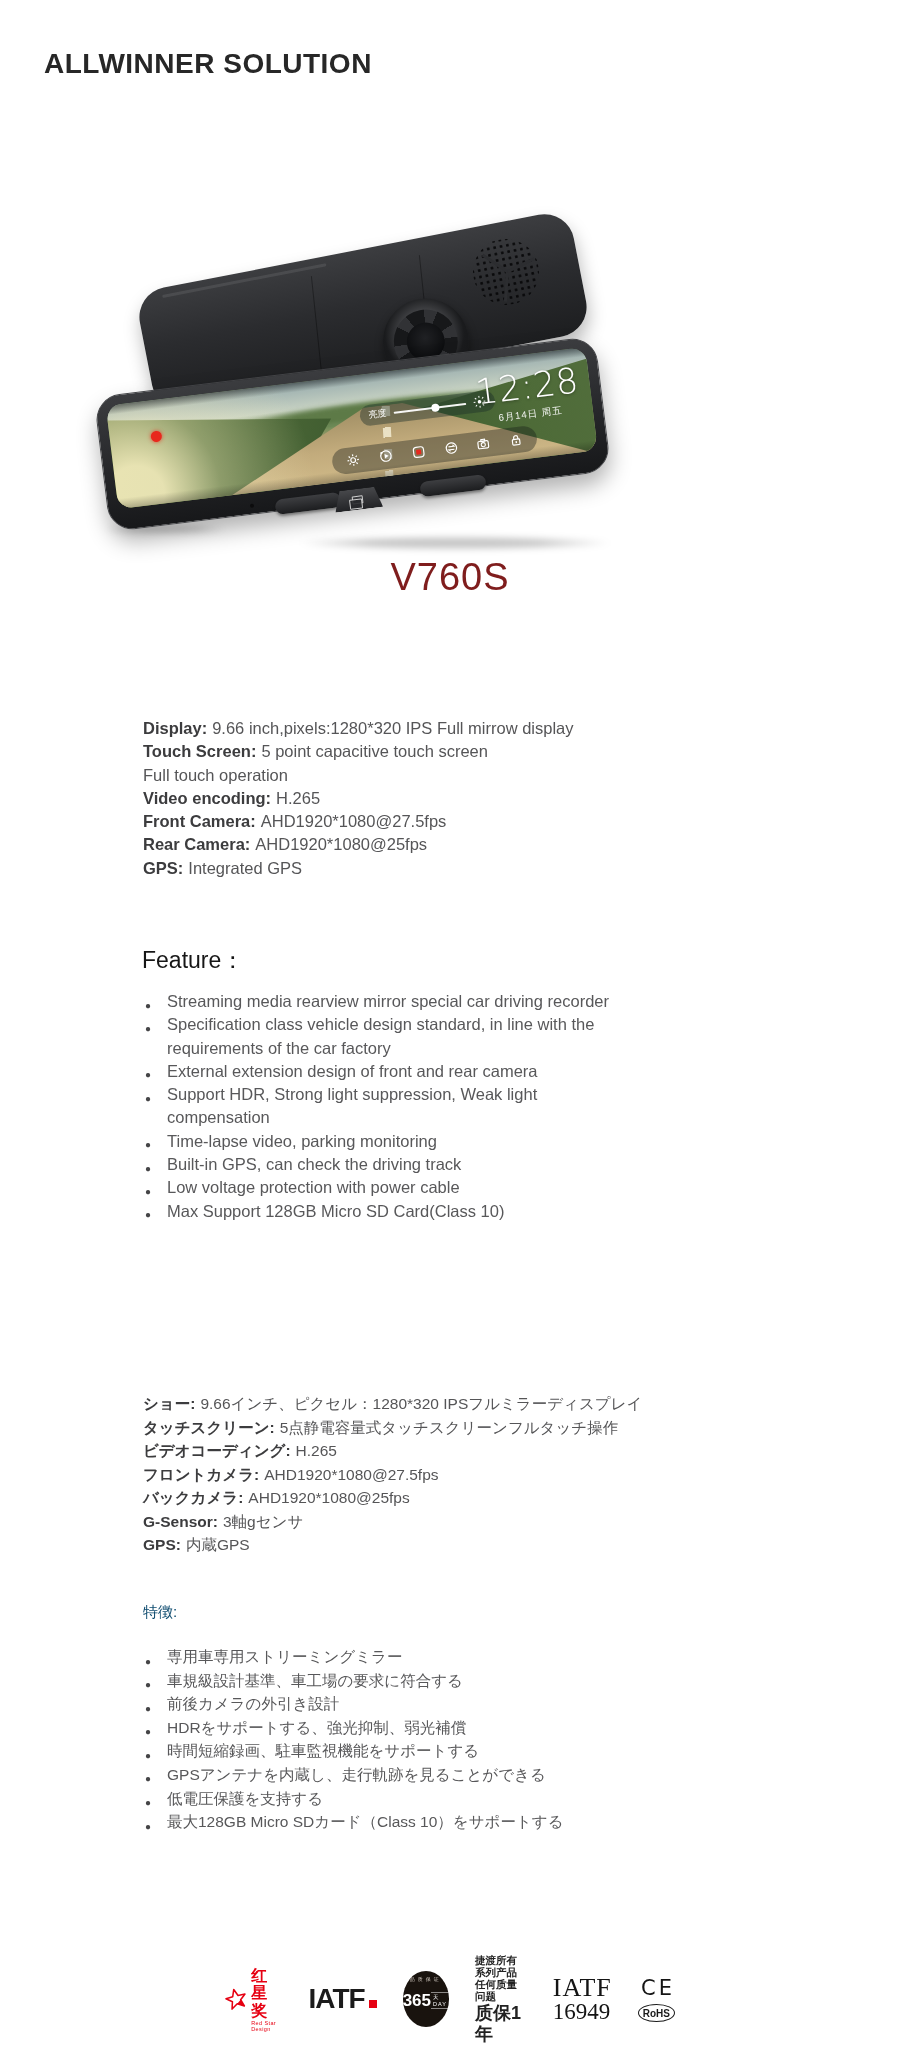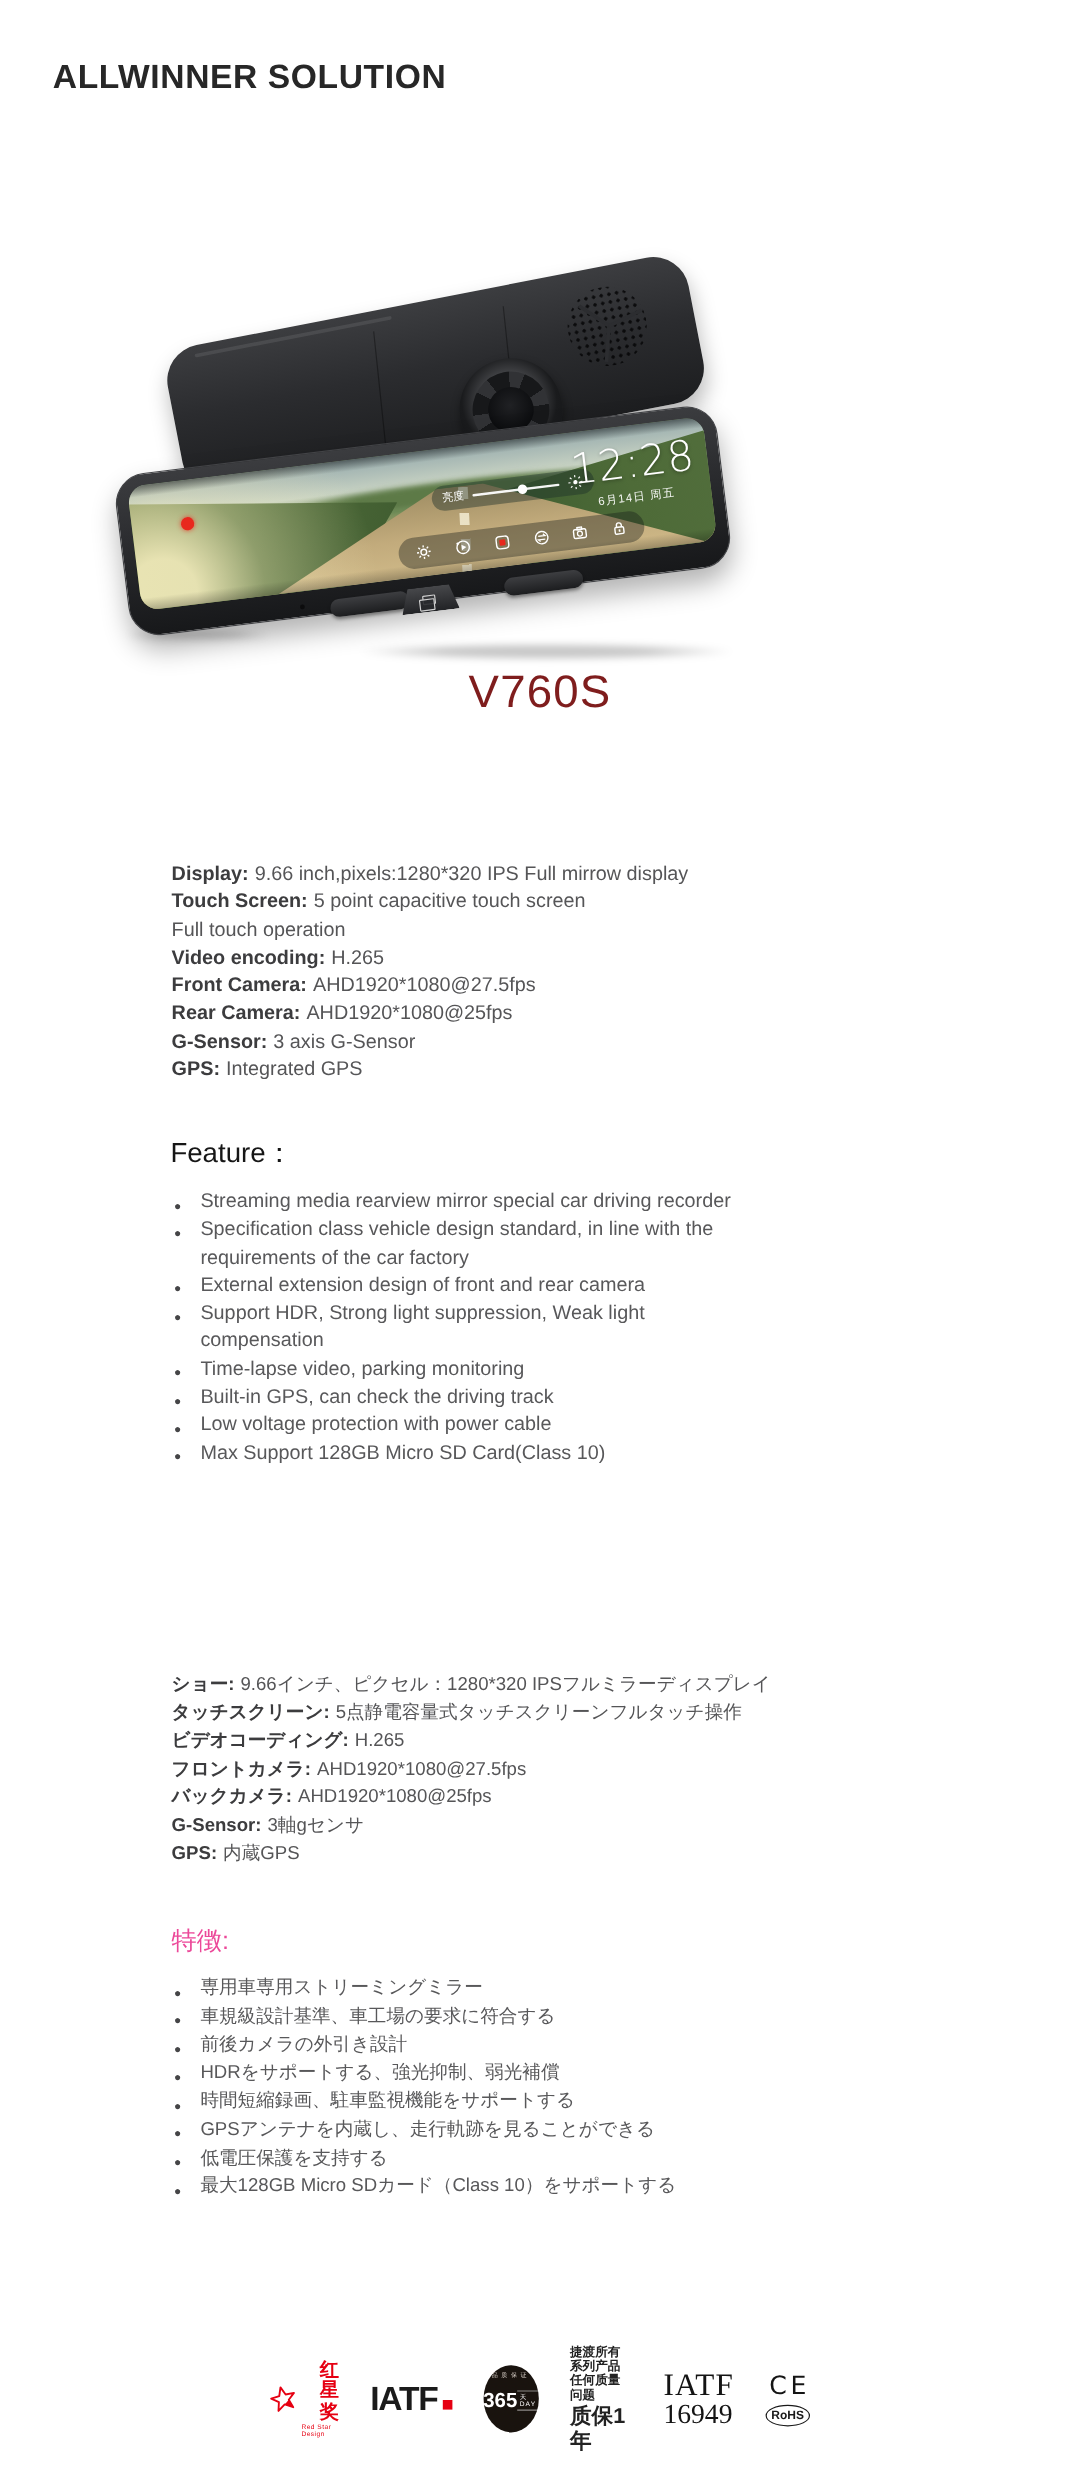--- a/index.html
+++ b/index.html
@@ -113,30 +113,30 @@
   .specs-en b, .specs-jp b { color:#3c3c3e; font-weight:700; margin-right:5px; }
   .specs-en b:empty, .specs-jp b:empty { margin-right:0; }
 
   .feature-heading-en { position:absolute; left:142px; top:941px; font-size:23px; font-weight:500; color:#161616; }
   .bullets { position:absolute; list-style:none; color:#58585a; }
   .bullets li { position:relative; padding-left:23px; }
   .bullets li::before { content:"●"; position:absolute; left:1px; top:3.5px; font-size:10px; color:#454547; }
   .bullets-en { left:144px; top:986px; width:472px; font-size:16.5px; line-height:23.3px; }
 
   .specs-jp { position:absolute; left:143px; top:1388px; font-size:15.5px; line-height:23.5px; color:#555557; width:600px; }
-  .feature-heading-jp { position:absolute; left:143px; top:1599px; font-size:21px; font-weight:500; color:#ec4899; }
+  .feature-heading-jp { position:absolute; left:143px; top:1599px; font-size:15px; font-weight:500; color:#0c4a6e; }
   .bullets-jp { left:144px; top:1641px; width:600px; font-size:15.5px; line-height:23.6px; }
   .bullets-jp li::before { top:4.5px; }
 
   
   .footer { position:absolute; left:50%; top:1950px; transform:translateX(-50%);
             display:flex; align-items:center; gap:26px; }
   .redstar { display:flex; align-items:center; gap:4px; }
   .redstar-text { display:flex; flex-direction:column; line-height:1.1; }
-  .redstar-name { color:#e60012; font-weight:800; font-size:16px;text-align:right; }
+  .redstar-name { color:#e60012; font-weight:800; font-size:16px; }
   .redstar-sub  { color:#e60012; font-size:5.5px; letter-spacing:.4px; }
   .cctv { display:flex; align-items:baseline; }
   .cctv-text { font-size:28px; font-weight:900; letter-spacing:-1px; color:#1b1b1b; }
   .cctv-dot { width:8px; height:8px; background:#e60012; margin-left:4px; }
   .badge365 { position:relative; width:56px; height:56px; border-radius:50%; background:#19130e;
               color:#fff; display:flex; flex-direction:row; align-items:center; justify-content:center; }
   .badge365-rim { position:absolute; top:5px; font-size:5px; letter-spacing:3px; color:#d8cfc6; }
   .badge365-num { font-size:17px; font-weight:800; line-height:1; margin-top:3px; }
   .badge365-unit{ font-size:5.5px; letter-spacing:1px; margin-top:2px; border-top:1px solid rgba(255,255,255,.5);
                   border-bottom:1px solid rgba(255,255,255,.5); padding:1px 2px; }
@@ -266,21 +266,20 @@
 
   <div class="model-name">V760S</div>
 
   <div class="specs-en">
     <div class="spec-line"><b>Display:</b><span>9.66 inch,pixels:1280*320 IPS Full mirrow display</span></div>
     <div class="spec-line"><b>Touch Screen:</b><span>5 point capacitive touch screen</span></div>
     <div class="spec-line"><b></b><span>Full touch operation</span></div>
     <div class="spec-line"><b>Video encoding:</b><span>H.265</span></div>
     <div class="spec-line"><b>Front Camera:</b><span>AHD1920*1080@27.5fps</span></div>
     <div class="spec-line"><b>Rear Camera:</b><span>AHD1920*1080@25fps</span></div>
-    <div class="spec-line"><b>G-Sensor:</b><span>3 axis G-Sensor</span></div>
     <div class="spec-line"><b>GPS:</b><span>Integrated GPS</span></div>
   </div>
 
   <div class="feature-heading-en">Feature：</div>
   <ul class="bullets bullets-en">
     <li>Streaming media rearview mirror special car driving recorder</li>
     <li>Specification class vehicle design standard, in line with the requirements of the car factory</li>
     <li>External extension design of front and rear camera</li>
     <li>Support HDR, Strong light suppression, Weak light compensation</li>
     <li>Time-lapse video, parking monitoring</li>

